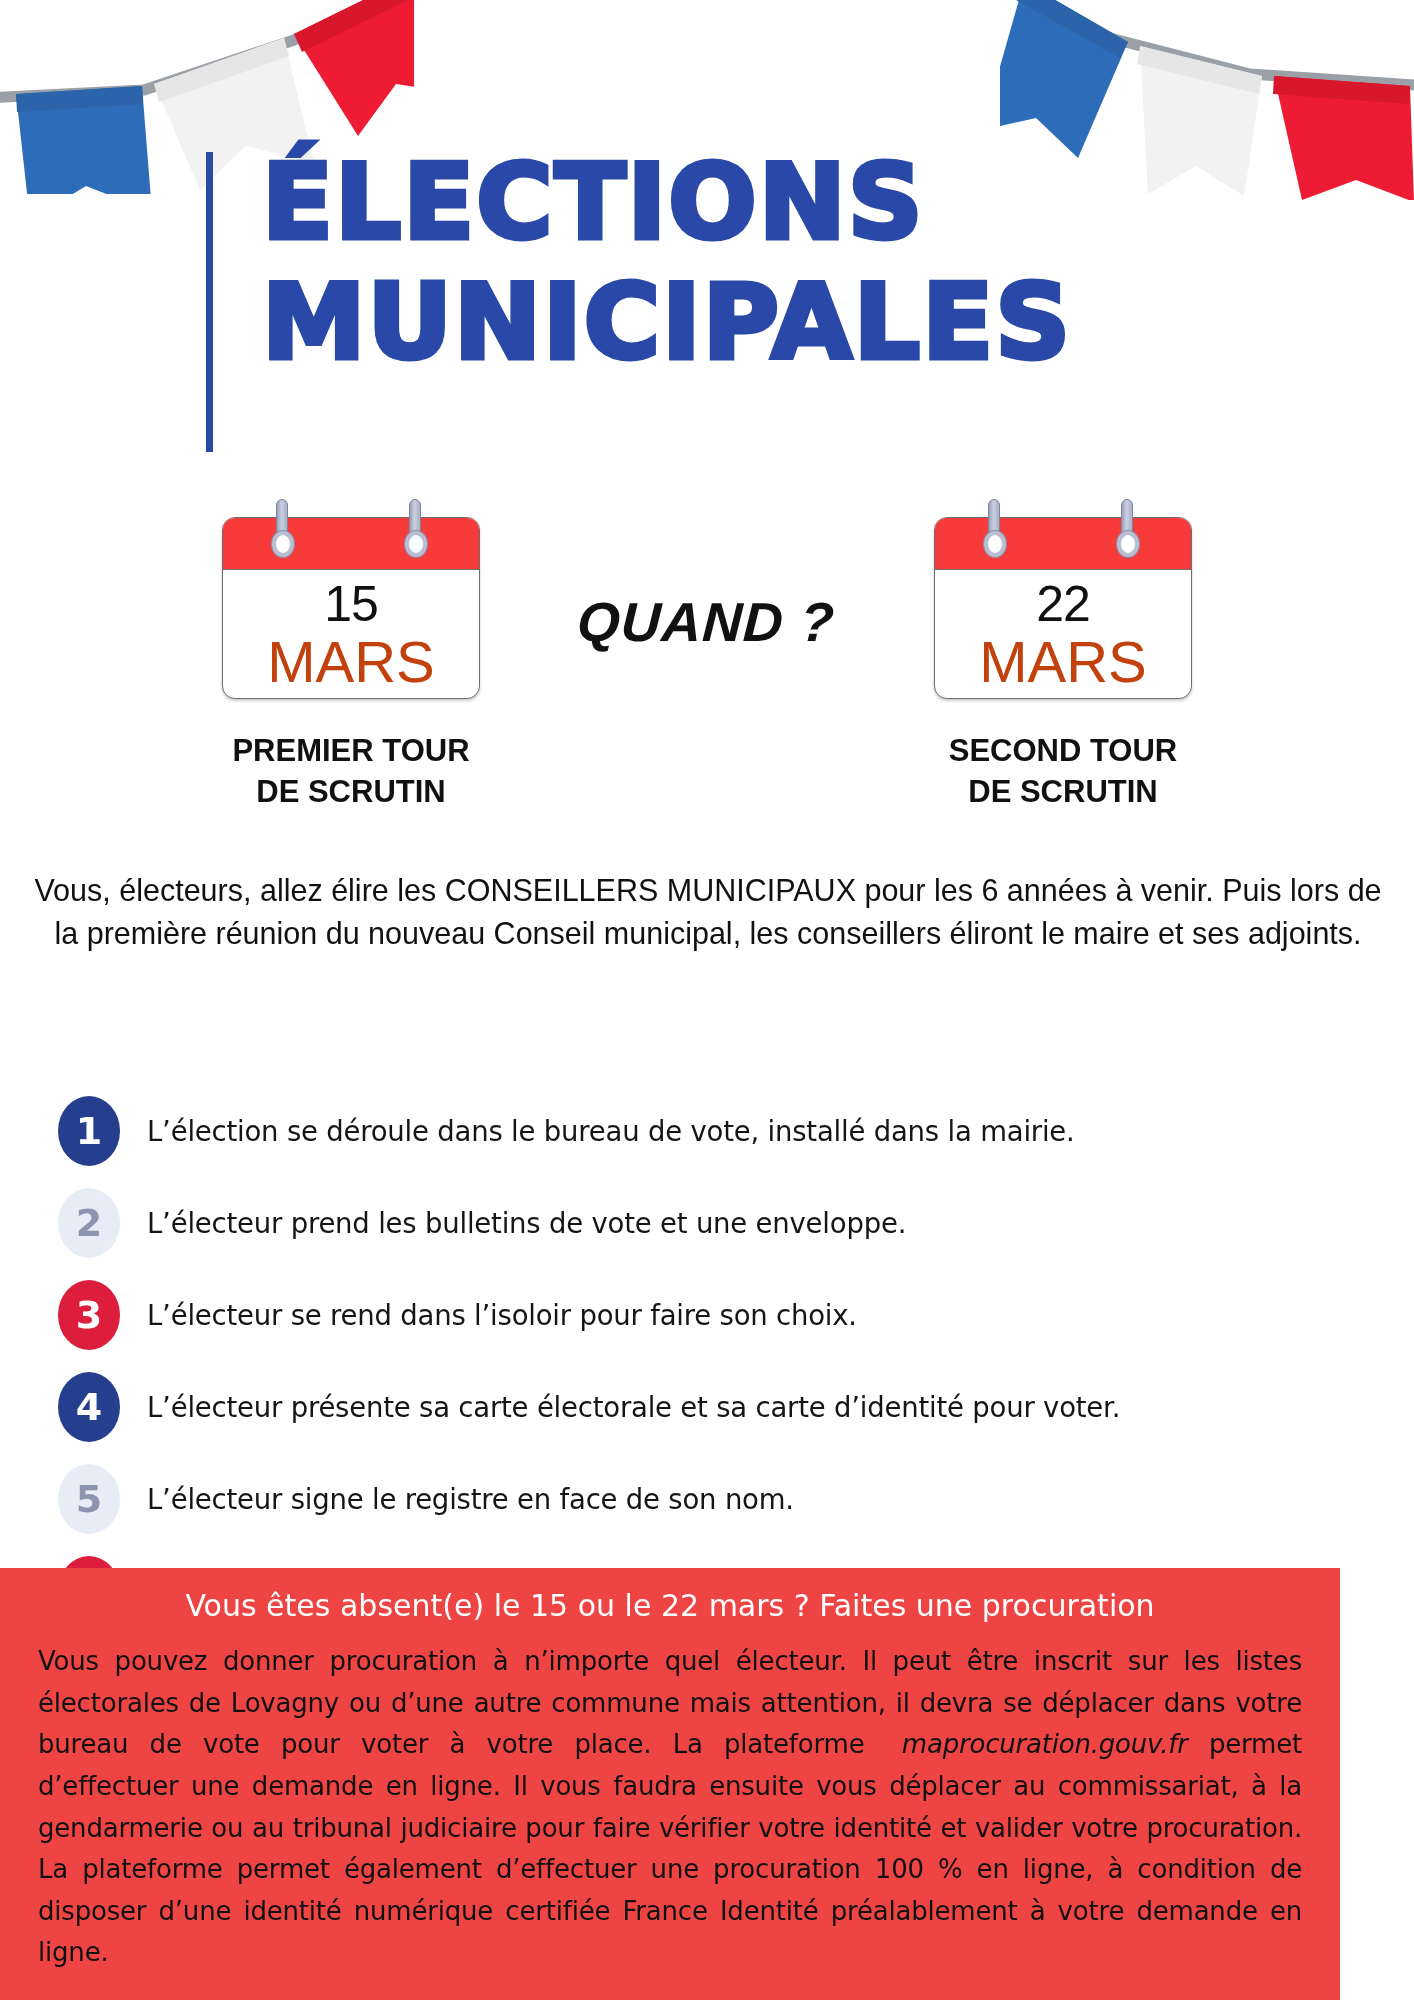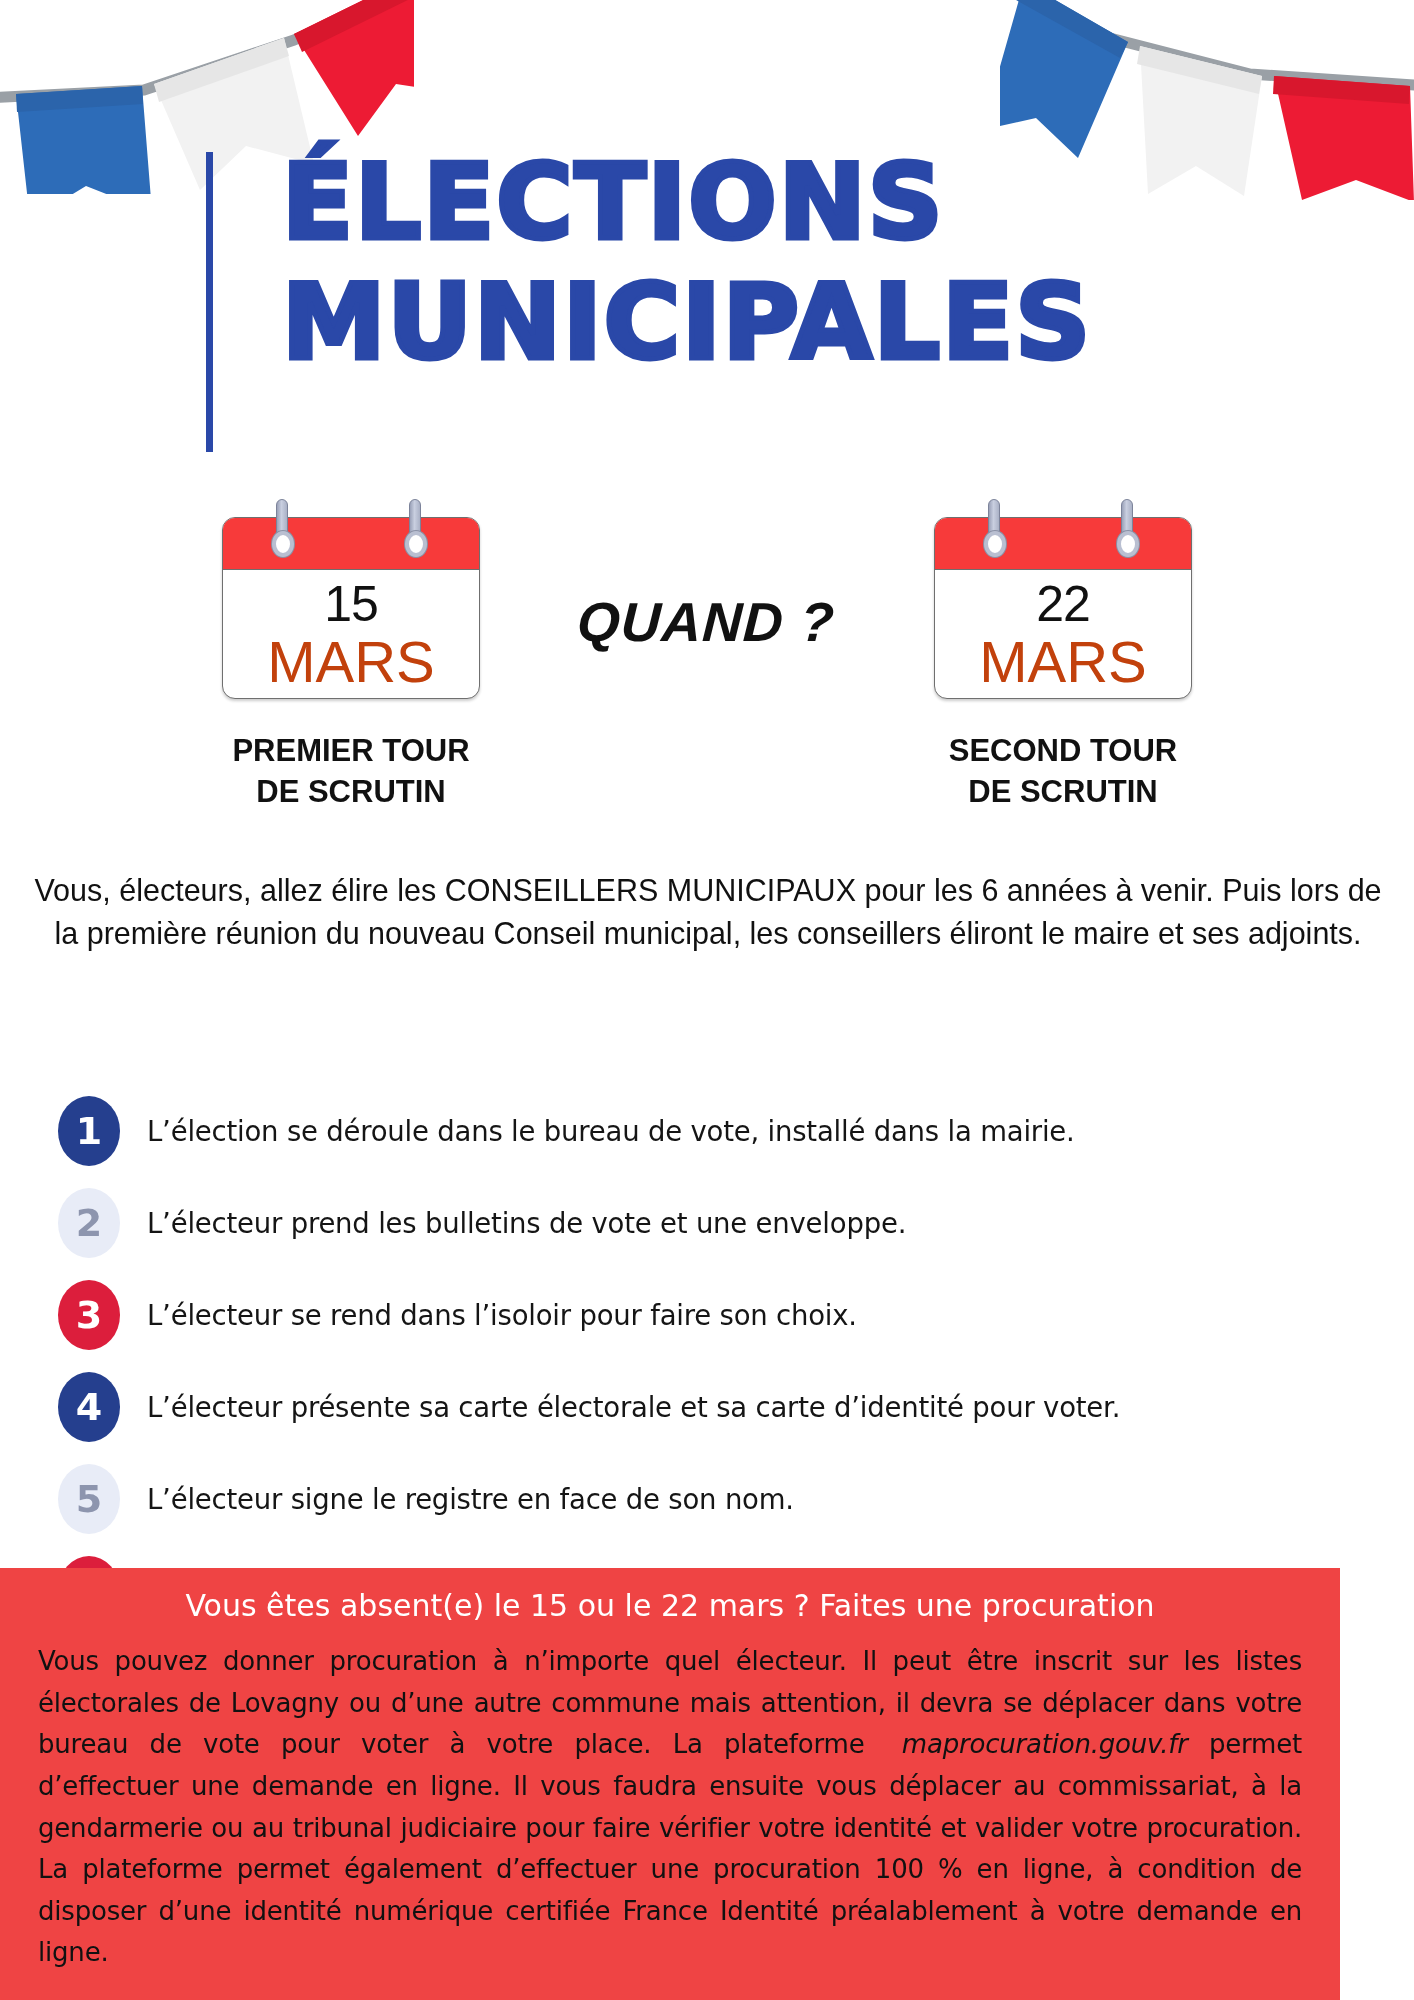--- a/index.html
+++ b/index.html
@@ -15,21 +15,21 @@
   
   .bunting { position:absolute; top:0; pointer-events:none; }
   .bunting svg { display:block; }
   .bunting-left  { left:-6px;  top:-6px; }
   .bunting-right { right:-6px; top:-10px; }
 
   
   .title-block {
     position:absolute;
     left:206px; top:152px;
-    display:flex; align-items:flex-start;gap:20px;
+    display:flex; align-items:flex-start;
   }
   .title-rule {
     width:7px; height:300px;
     background:#2a48a8;
     margin-right:49px;
     flex:none;
   }
   .title-lines { padding-top:-4px; }
   .title-line {
     font-family:"DejaVu Sans", sans-serif;

